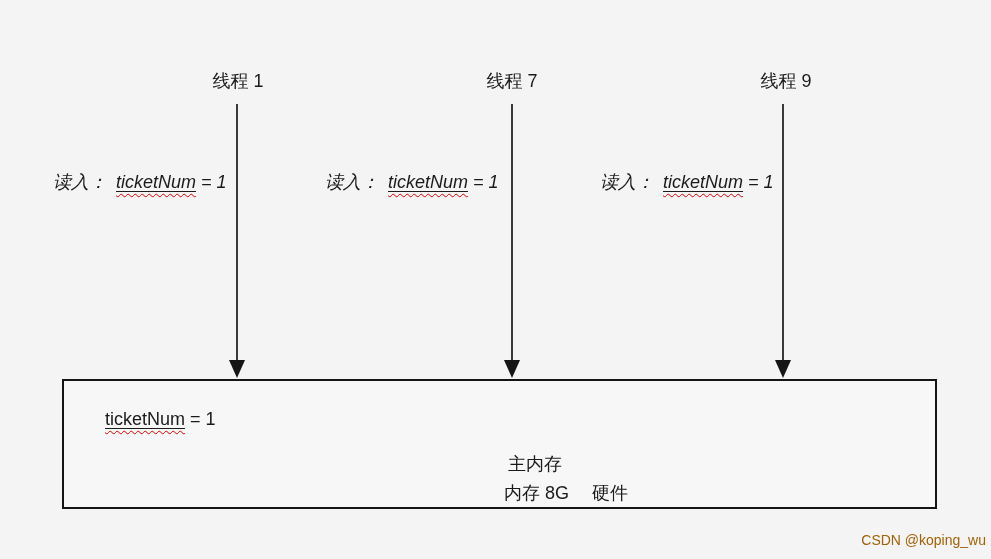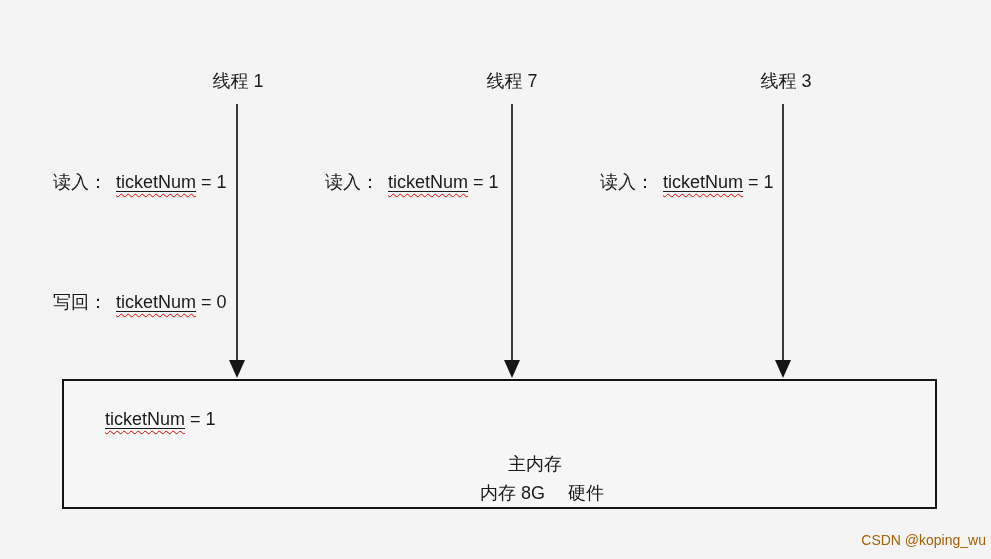--- a/index.html
+++ b/index.html
@@ -36,20 +36,21 @@
     top: 360px;
     width: 0;
     height: 0;
     border-left: 8px solid transparent;
     border-right: 8px solid transparent;
     border-top: 18px solid #151515;
   }
   .annot {
     position: absolute;
     white-space: nowrap;
+    font-style: italic;
   }
   .annot-label { margin-right: 9px; }
   .wavy {
     text-decoration-line: underline;
     text-decoration-style: wavy;
     text-decoration-color: #e00000;
     text-decoration-thickness: 1px;
     text-underline-offset: 5px;
   }
   .uline {
@@ -75,21 +76,21 @@
     white-space: nowrap;
   }
   .box-title {
     position: absolute;
     left: 444px;
     top: 71px;
     white-space: nowrap;
   }
   .box-subtitle {
     position: absolute;
-    left: 416px;
+    left: 440px;
     top: 100px;
     white-space: pre;
   }
   .watermark {
     position: absolute;
     right: 5px;
     top: 531px;
     font-size: 14px;
     line-height: 18px;
     color: #a16207;
@@ -101,39 +102,36 @@
 <div class="stage">
 
   <div class="thread-label" style="left:238px">线程 1</div>
   <div class="thread-line" style="left:236px"></div>
   <div class="thread-arrowhead" style="left:229px"></div>
 
   <div class="thread-label" style="left:512px">线程 7</div>
   <div class="thread-line" style="left:511px"></div>
   <div class="thread-arrowhead" style="left:504px"></div>
 
-  <div class="thread-label" style="left:786px">线程 3</div>
+  <div class="thread-label" style="left:786px">线程 9</div>
   <div class="thread-line" style="left:782px"></div>
   <div class="thread-arrowhead" style="left:775px"></div>
 
   <div class="annot" style="left:53px;top:170px">
     <span class="annot-label">读入：</span><span class="wavy"><span class="uline">ticketNum</span></span><span> = 1</span>
   </div>
 
   <div class="annot" style="left:325px;top:170px">
     <span class="annot-label">读入：</span><span class="wavy"><span class="uline">ticketNum</span></span><span> = 1</span>
   </div>
 
   <div class="annot" style="left:600px;top:170px">
     <span class="annot-label">读入：</span><span class="wavy"><span class="uline">ticketNum</span></span><span> = 1</span>
   </div>
 
-  <div class="annot" style="left:53px;top:290px">
-    <span class="annot-label">写回：</span><span class="wavy"><span class="uline">ticketNum</span></span><span> = 0</span>
-  </div>
 
   <div class="memory-box">
     <div class="box-ticket">
       <span class="wavy"><span class="uline">ticketNum</span></span><span> = 1</span>
     </div>
     <div class="box-title">主内存</div>
     <div class="box-subtitle">内存 8G　 硬件</div>
   </div>
 
   <div class="watermark">CSDN @koping_wu</div>

